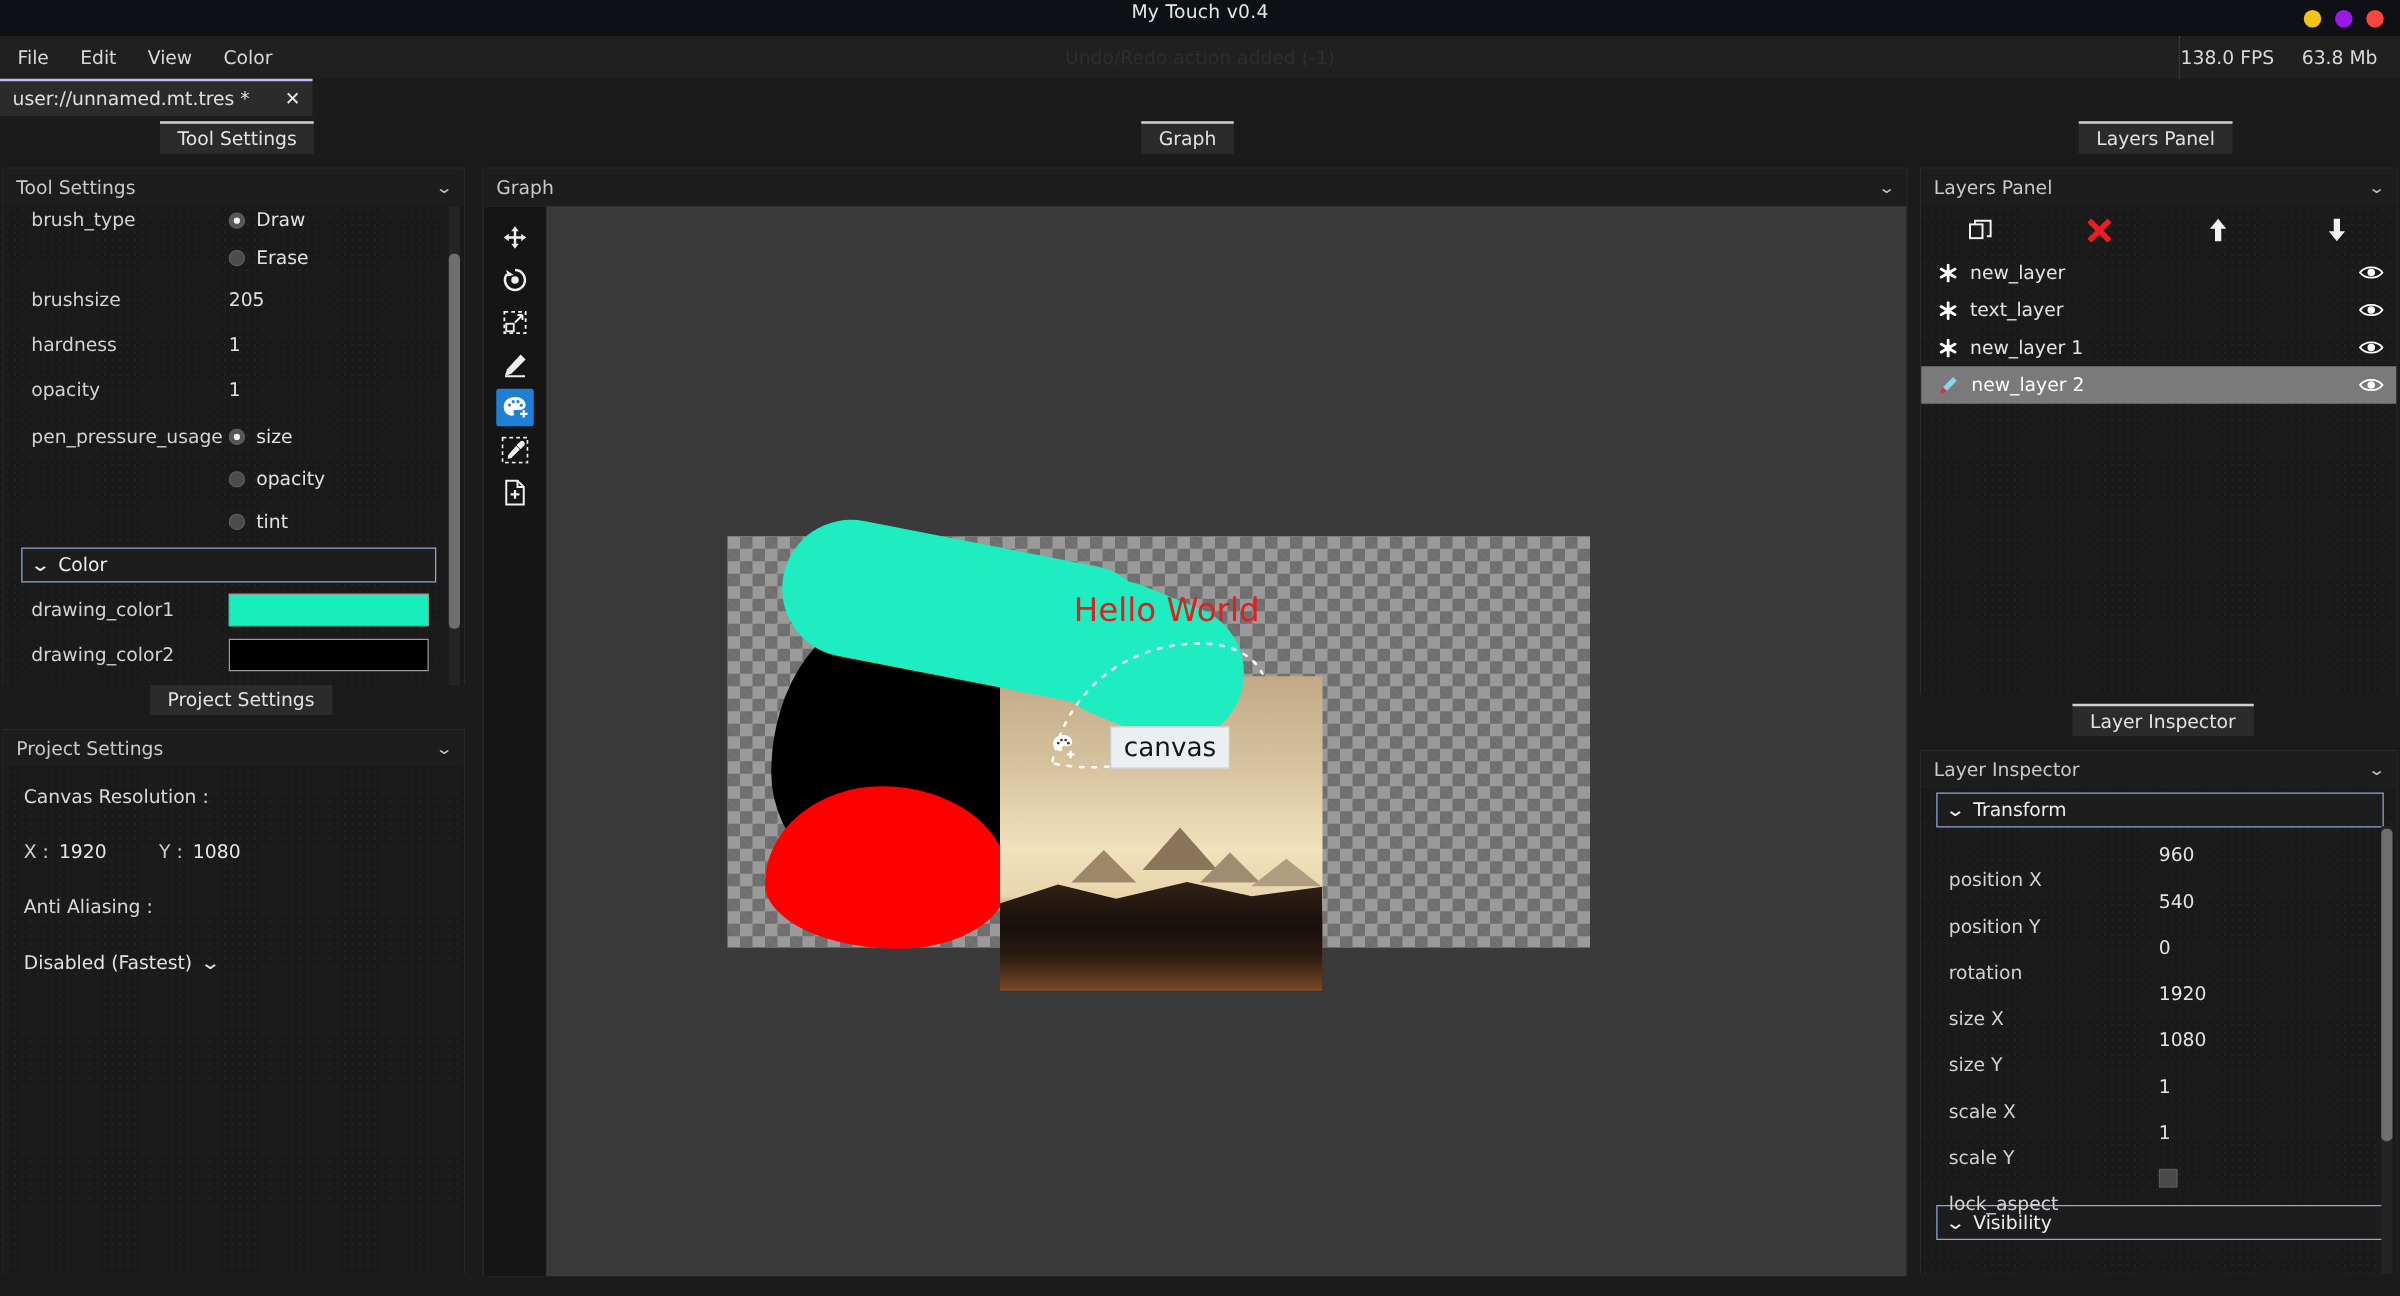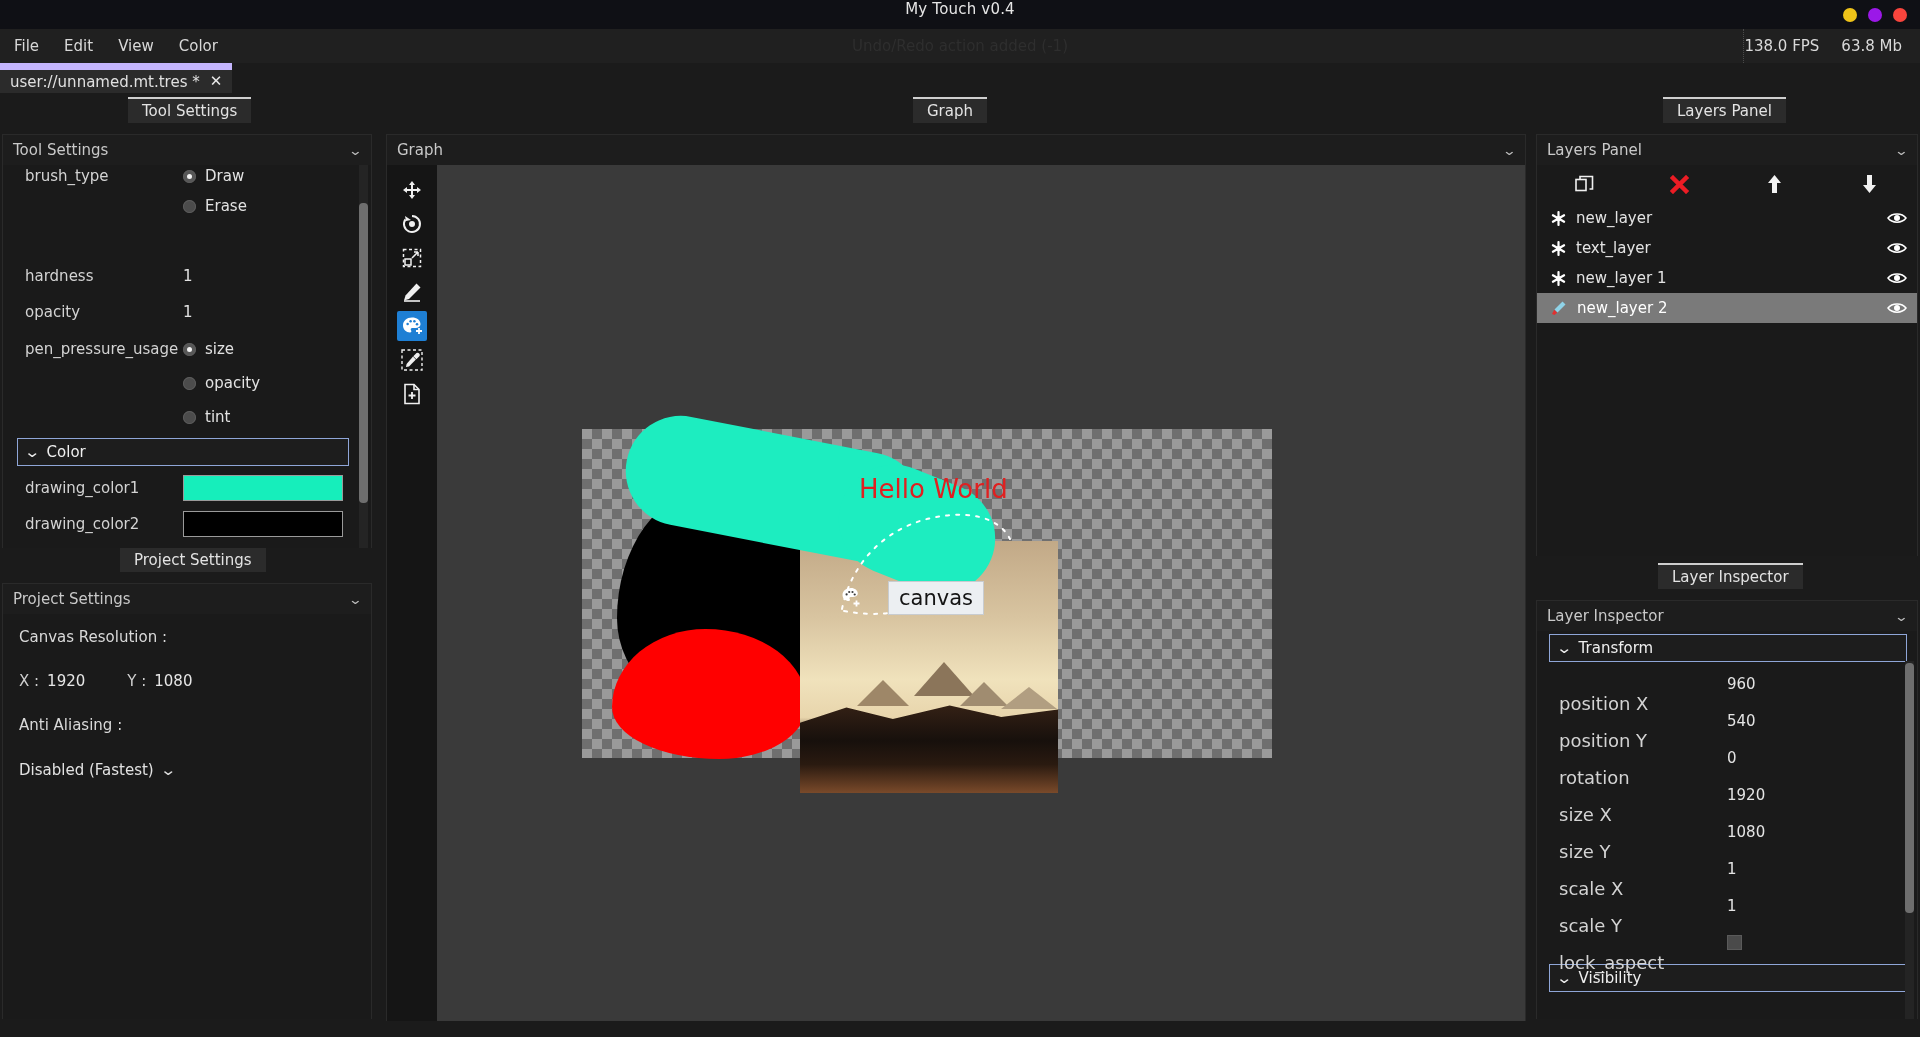--- a/index.html
+++ b/index.html
@@ -38,22 +38,22 @@
     border-left:1px dotted #4a4a4a;
   }
 
   
   #tabbar{
     position:absolute; left:0; top:63px; width:1920px; height:30px;
     background:#1b1b1b;
   }
   #filetab{
     position:absolute; left:0; top:0; height:30px;
-    background:#2b2b2b; border-top:7px solid #c4b5fd;
-    display:flex; align-items:center; padding:0 10px 0 10px; gap:10px;
+    background:#2b2b2b; border-top:2px solid #c4b5fd;
+    display:flex; align-items:center; padding:0 10px 0 10px; gap:28px;
     font-size:15px; color:#e0e0e0;
   }
   #filetab .close{ font-size:15px; font-weight:bold; color:#e8e8e8; line-height:1; }
 
   
   .dock-tab{
     position:absolute; height:26px; background:#2b2b2b; border-top:2px solid #cfcfcf;
     display:flex; align-items:center; justify-content:center; padding:0 14px;
     font-size:15px; color:#e3e3e3; white-space:nowrap;
   }
@@ -210,21 +210,21 @@
 
   
   #layerinspector{ left:1536px; top:600px; width:382px; height:419px; }
   #li-body{
     position:relative; height:388px; overflow:hidden;
     background:#1a1a1a;
     background-image:radial-gradient(circle, #242424 0.6px, transparent 0.7px);
     background-size:6px 6px;
   }
   .li-row{ height:37px; display:flex; align-items:center; }
-  .li-label{ width:190px; padding-left:22px; font-size:18px; color:#d3d3d3;margin-top:40px; }
+  .li-label{ width:190px; padding-left:22px; font-size:15px; color:#d3d3d3;margin-top:40px; }
   .li-val{ font-size:15px; color:#e4e4e4; }
   .li-check{ width:15px; height:15px; background:#4a4a4a; box-shadow:inset 0 0 0 1px #5a5a5a; }
   .li-section{
     margin:3px 10px 3px 12px; height:28px; border:1px solid #8fa6d8; background:#1d1d1d;
     display:flex; align-items:center; gap:8px; padding:0 8px; font-size:15px; color:#efefef;
   }
   svg{ display:block; }
 </style>
 </head>
 <body>
@@ -279,20 +279,24 @@
     </div>
 
     <div class="prop-row" style="top:-4px;">
       <span class="prop-label">brush_type</span>
       <span class="radio">
         <span class="dot on"></span>
         <span class="prop-val">Draw</span>
       </span>
     </div>
 
+    <div class="prop-row" style="top:60px;">
+      <span class="prop-label">brushsize</span>
+      <span class="prop-val">205</span>
+    </div>
 
     <div class="prop-row" style="top:96px;">
       <span class="prop-label">hardness</span>
       <span class="prop-val">1</span>
     </div>
 
     <div class="prop-row" style="top:132px;">
       <span class="prop-label">opacity</span>
       <span class="prop-val">1</span>
     </div>

